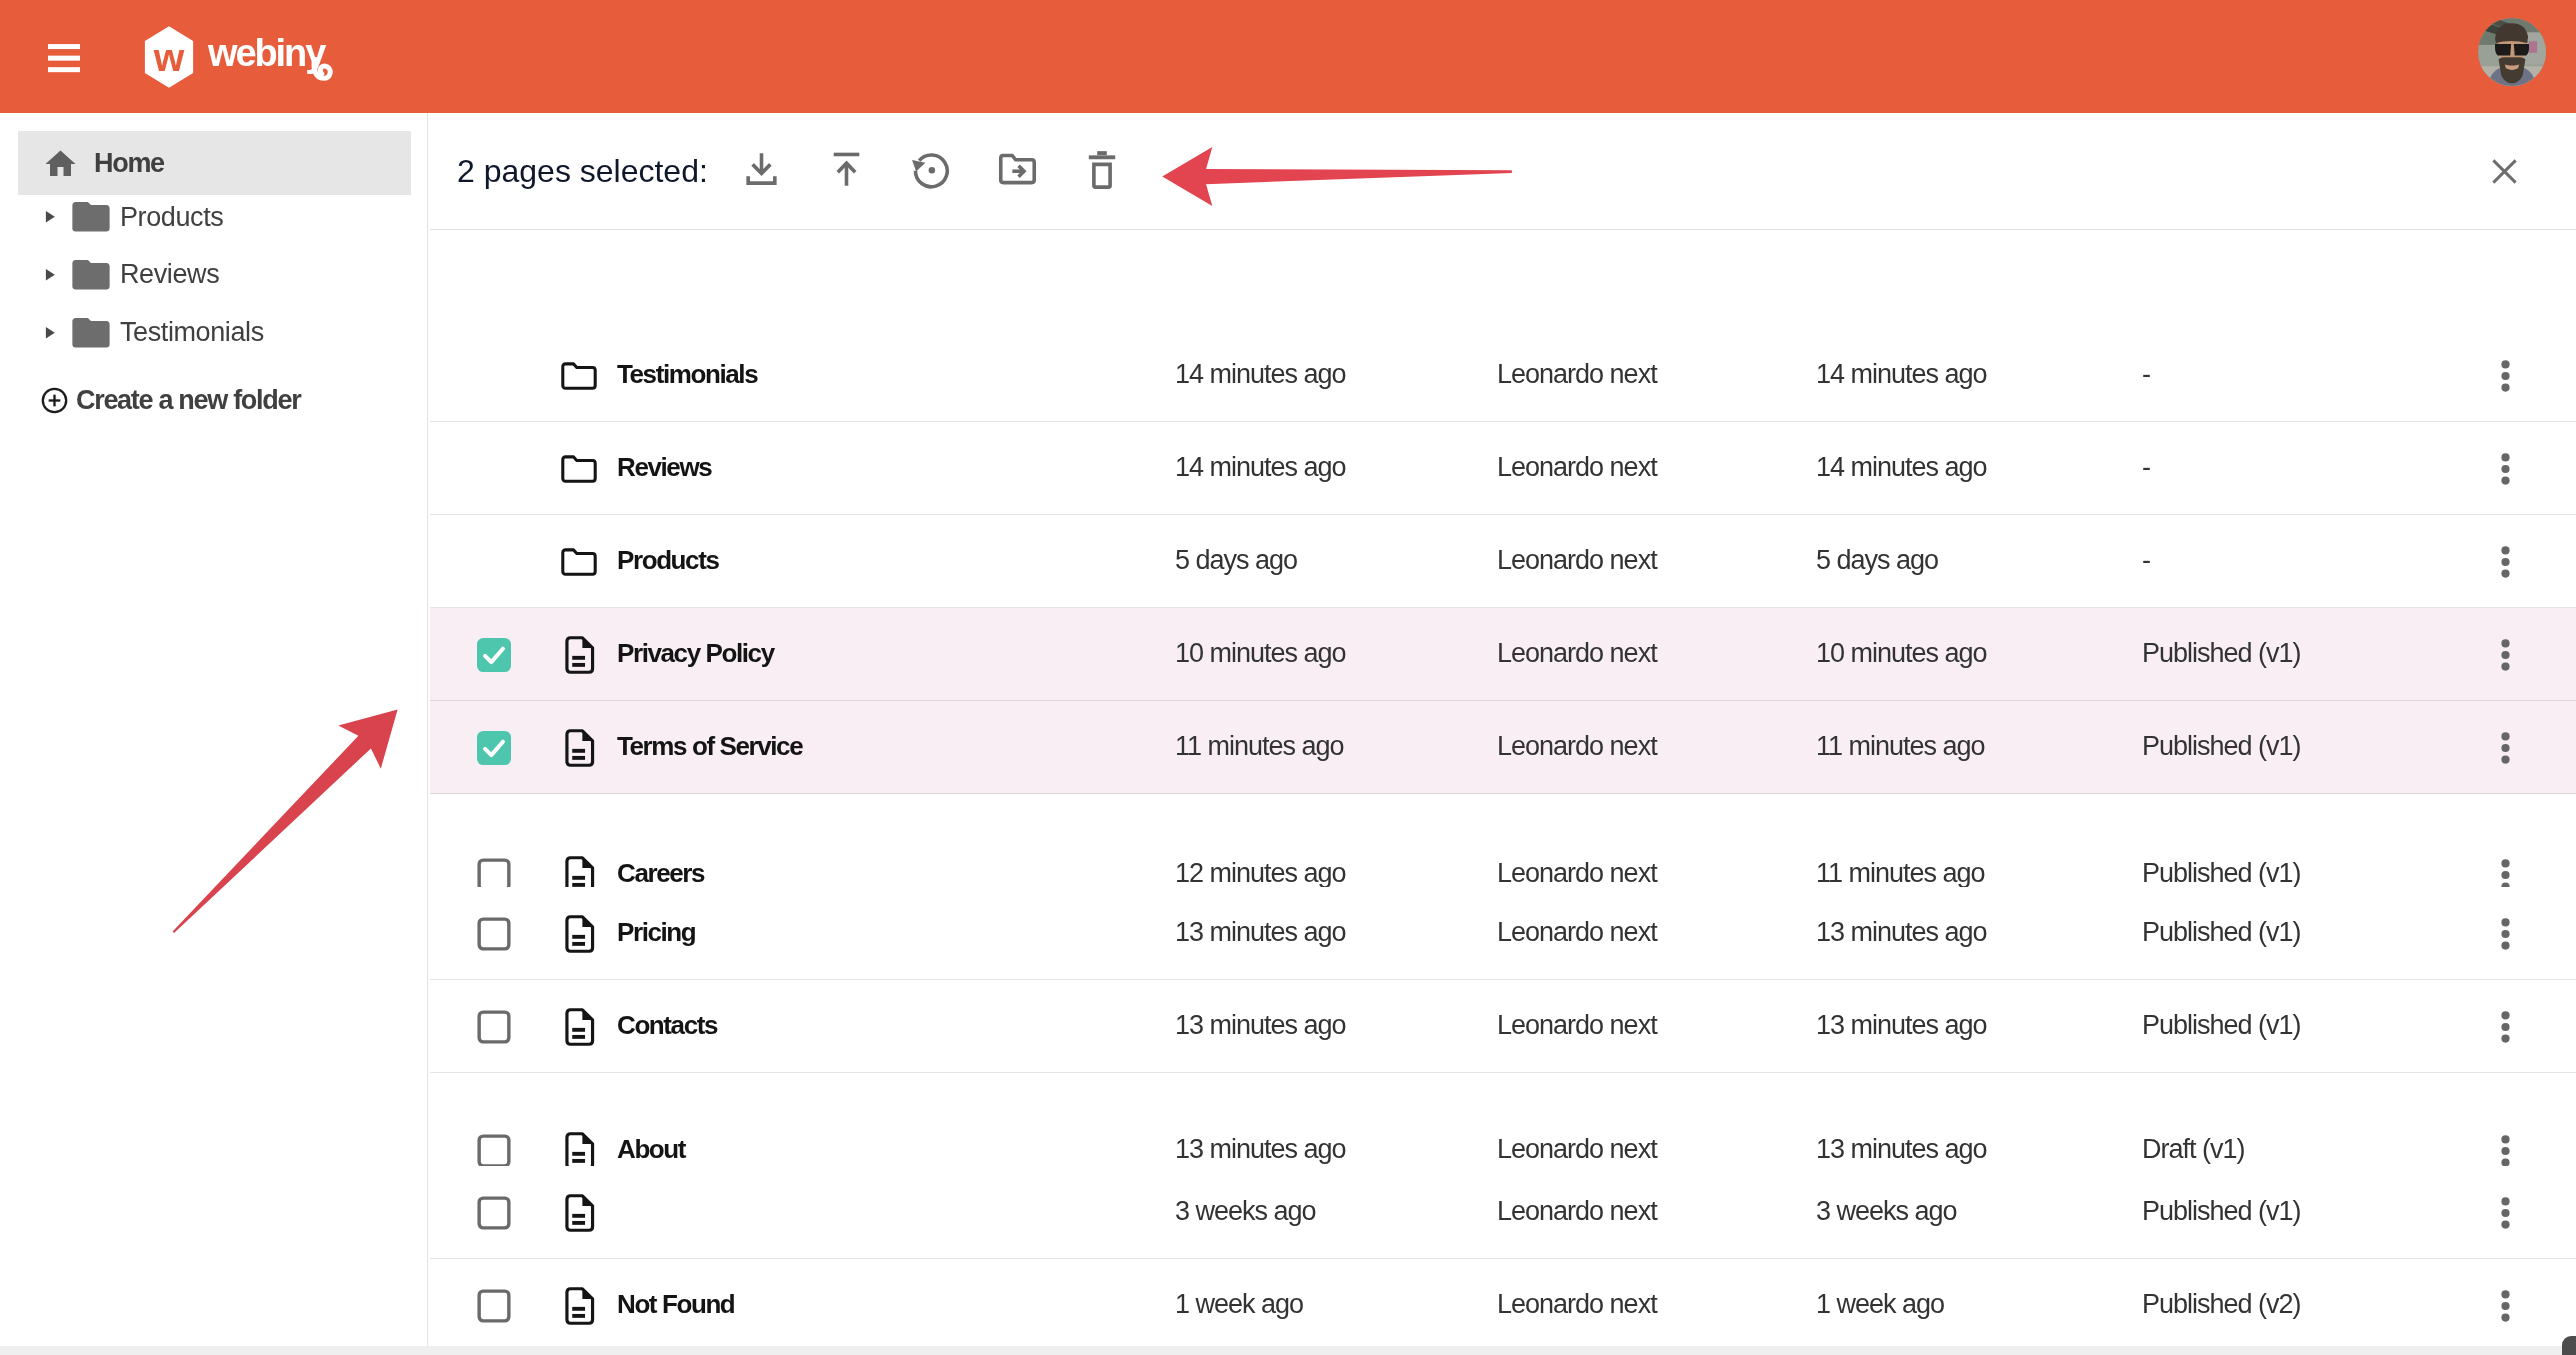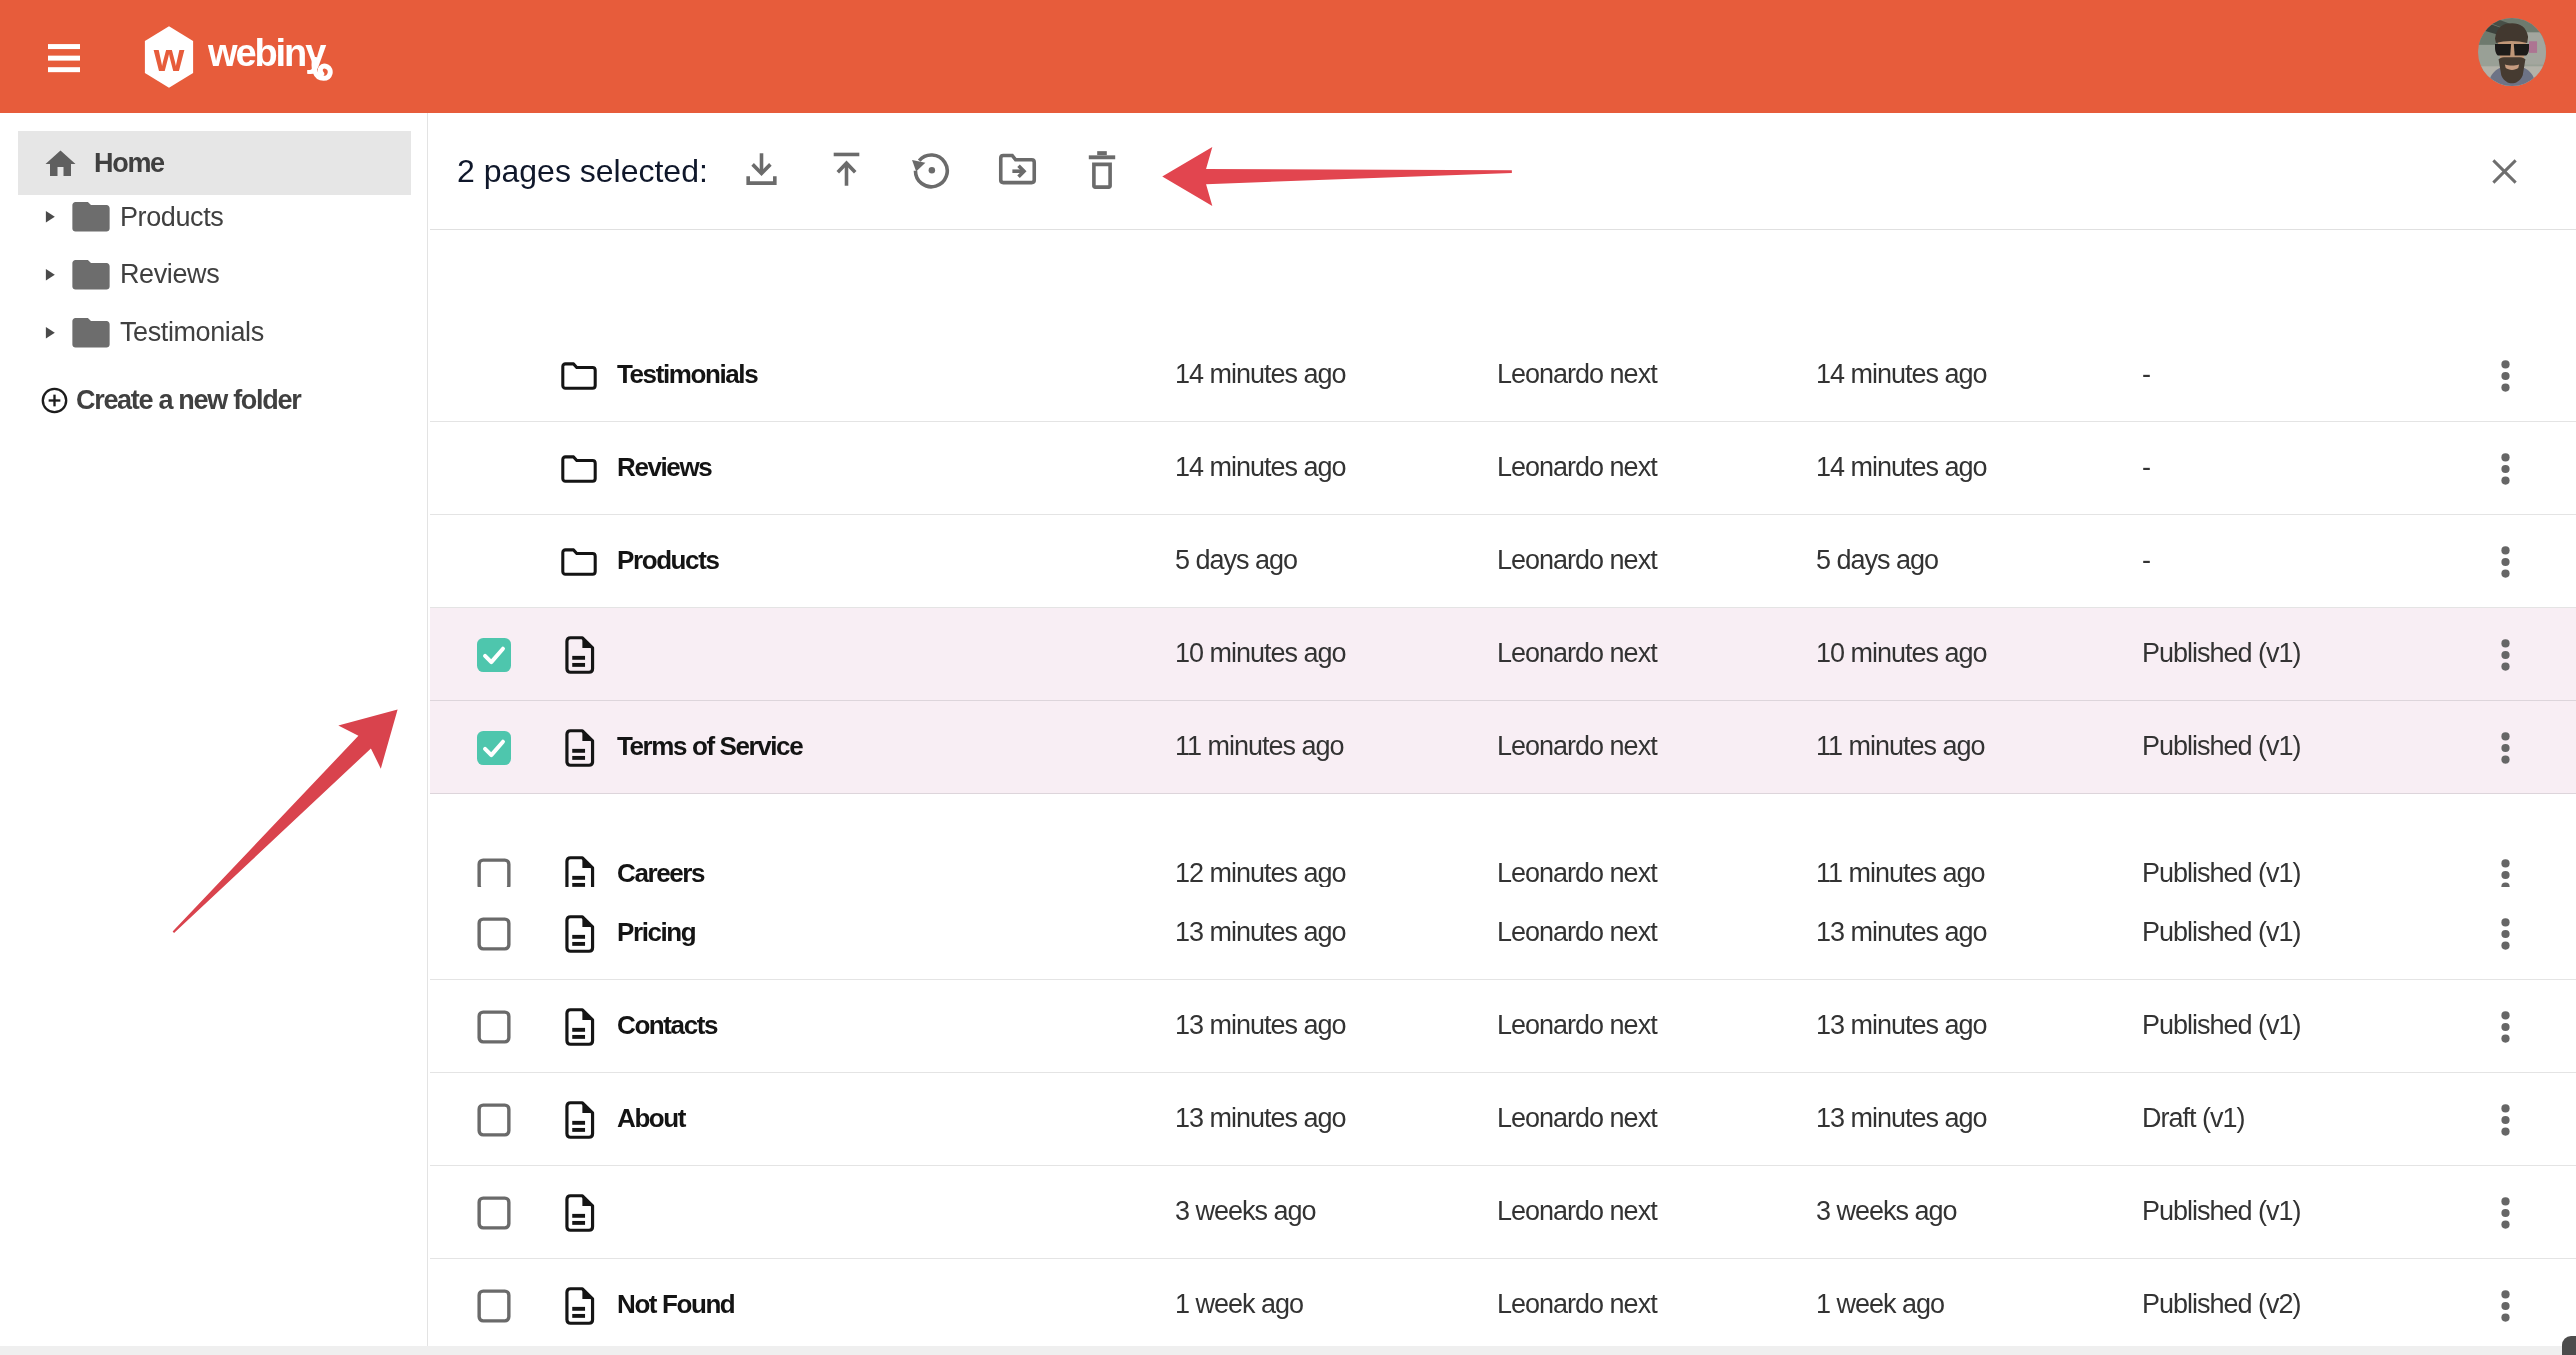--- a/index.html
+++ b/index.html
@@ -213,20 +213,21 @@
     <svg class="abs" style="left:47px; top:29.5px;" width="34" height="34" viewBox="0 0 38 38">
       <rect x="0" y="0" width="38" height="38" rx="7" fill="#4ec6ad"></rect>
       <polyline points="9,20 16,27 29,12" fill="none" stroke="#fff" stroke-width="4.5" stroke-linecap="round" stroke-linejoin="round"></polyline>
     </svg>
     <svg class="abs" style="left:135px; top:28px;" width="29.5" height="38" viewBox="0 0 33 43">
       <path d="M2 6 c0-2.4 1.5-4 4-4 h13.5 l11.5 11.5 v23.5 c0 2.4-1.5 4-4 4 h-21 c-2.5 0-4-1.6-4-4 Z" fill="none" stroke="#151515" stroke-width="3.6" stroke-linejoin="round"></path>
       <polygon points="19.5,2 31,13.5 19.5,13.5" fill="#151515"></polygon>
       <rect x="8" y="22.5" width="14.5" height="4.4" fill="#151515"></rect>
       <rect x="8" y="30.5" width="14.5" height="4.4" fill="#151515"></rect>
     </svg>
+    <div class="cell cname" style="left:187px;">Privacy Policy</div>
     <div class="cell" style="left:745px;">10 minutes ago</div>
     <div class="cell" style="left:1067px;">Leonardo next</div>
     <div class="cell" style="left:1386px;">10 minutes ago</div>
     <div class="cell" style="left:1712px;">Published (v1)</div>
     <svg class="abs" style="left:2063px; top:21.5px;" width="25" height="50" viewBox="0 0 28 56">
       <g fill="#666">
           <circle cx="14" cy="15" r="4.6"></circle>
           <circle cx="14" cy="28" r="4.6"></circle>
           <circle cx="14" cy="41" r="4.6"></circle>
         </g>
@@ -318,21 +319,21 @@
     <div class="cell" style="left:1386px;">13 minutes ago</div>
     <div class="cell" style="left:1712px;">Published (v1)</div>
     <svg class="abs" style="left:2063px; top:21.5px;" width="25" height="50" viewBox="0 0 28 56">
       <g fill="#666">
           <circle cx="14" cy="15" r="4.6"></circle>
           <circle cx="14" cy="28" r="4.6"></circle>
           <circle cx="14" cy="41" r="4.6"></circle>
         </g>
     </svg>
   </div>
-  <div class="row" style="top:841px;">
+  <div class="row" style="top:872px;">
     <svg class="abs" style="left:47px; top:29.5px;" width="34" height="34" viewBox="0 0 38 38">
       <rect x="2.4" y="2.4" width="33.2" height="33.2" rx="4.5" fill="none" stroke="#6a6a6a" stroke-width="3.8"></rect>
     </svg>
     <svg class="abs" style="left:135px; top:28px;" width="29.5" height="38" viewBox="0 0 33 43">
       <path d="M2 6 c0-2.4 1.5-4 4-4 h13.5 l11.5 11.5 v23.5 c0 2.4-1.5 4-4 4 h-21 c-2.5 0-4-1.6-4-4 Z" fill="none" stroke="#151515" stroke-width="3.6" stroke-linejoin="round"></path>
       <polygon points="19.5,2 31,13.5 19.5,13.5" fill="#151515"></polygon>
       <rect x="8" y="22.5" width="14.5" height="4.4" fill="#151515"></rect>
       <rect x="8" y="30.5" width="14.5" height="4.4" fill="#151515"></rect>
     </svg>
     <div class="cell cname" style="left:187px;">About</div>

